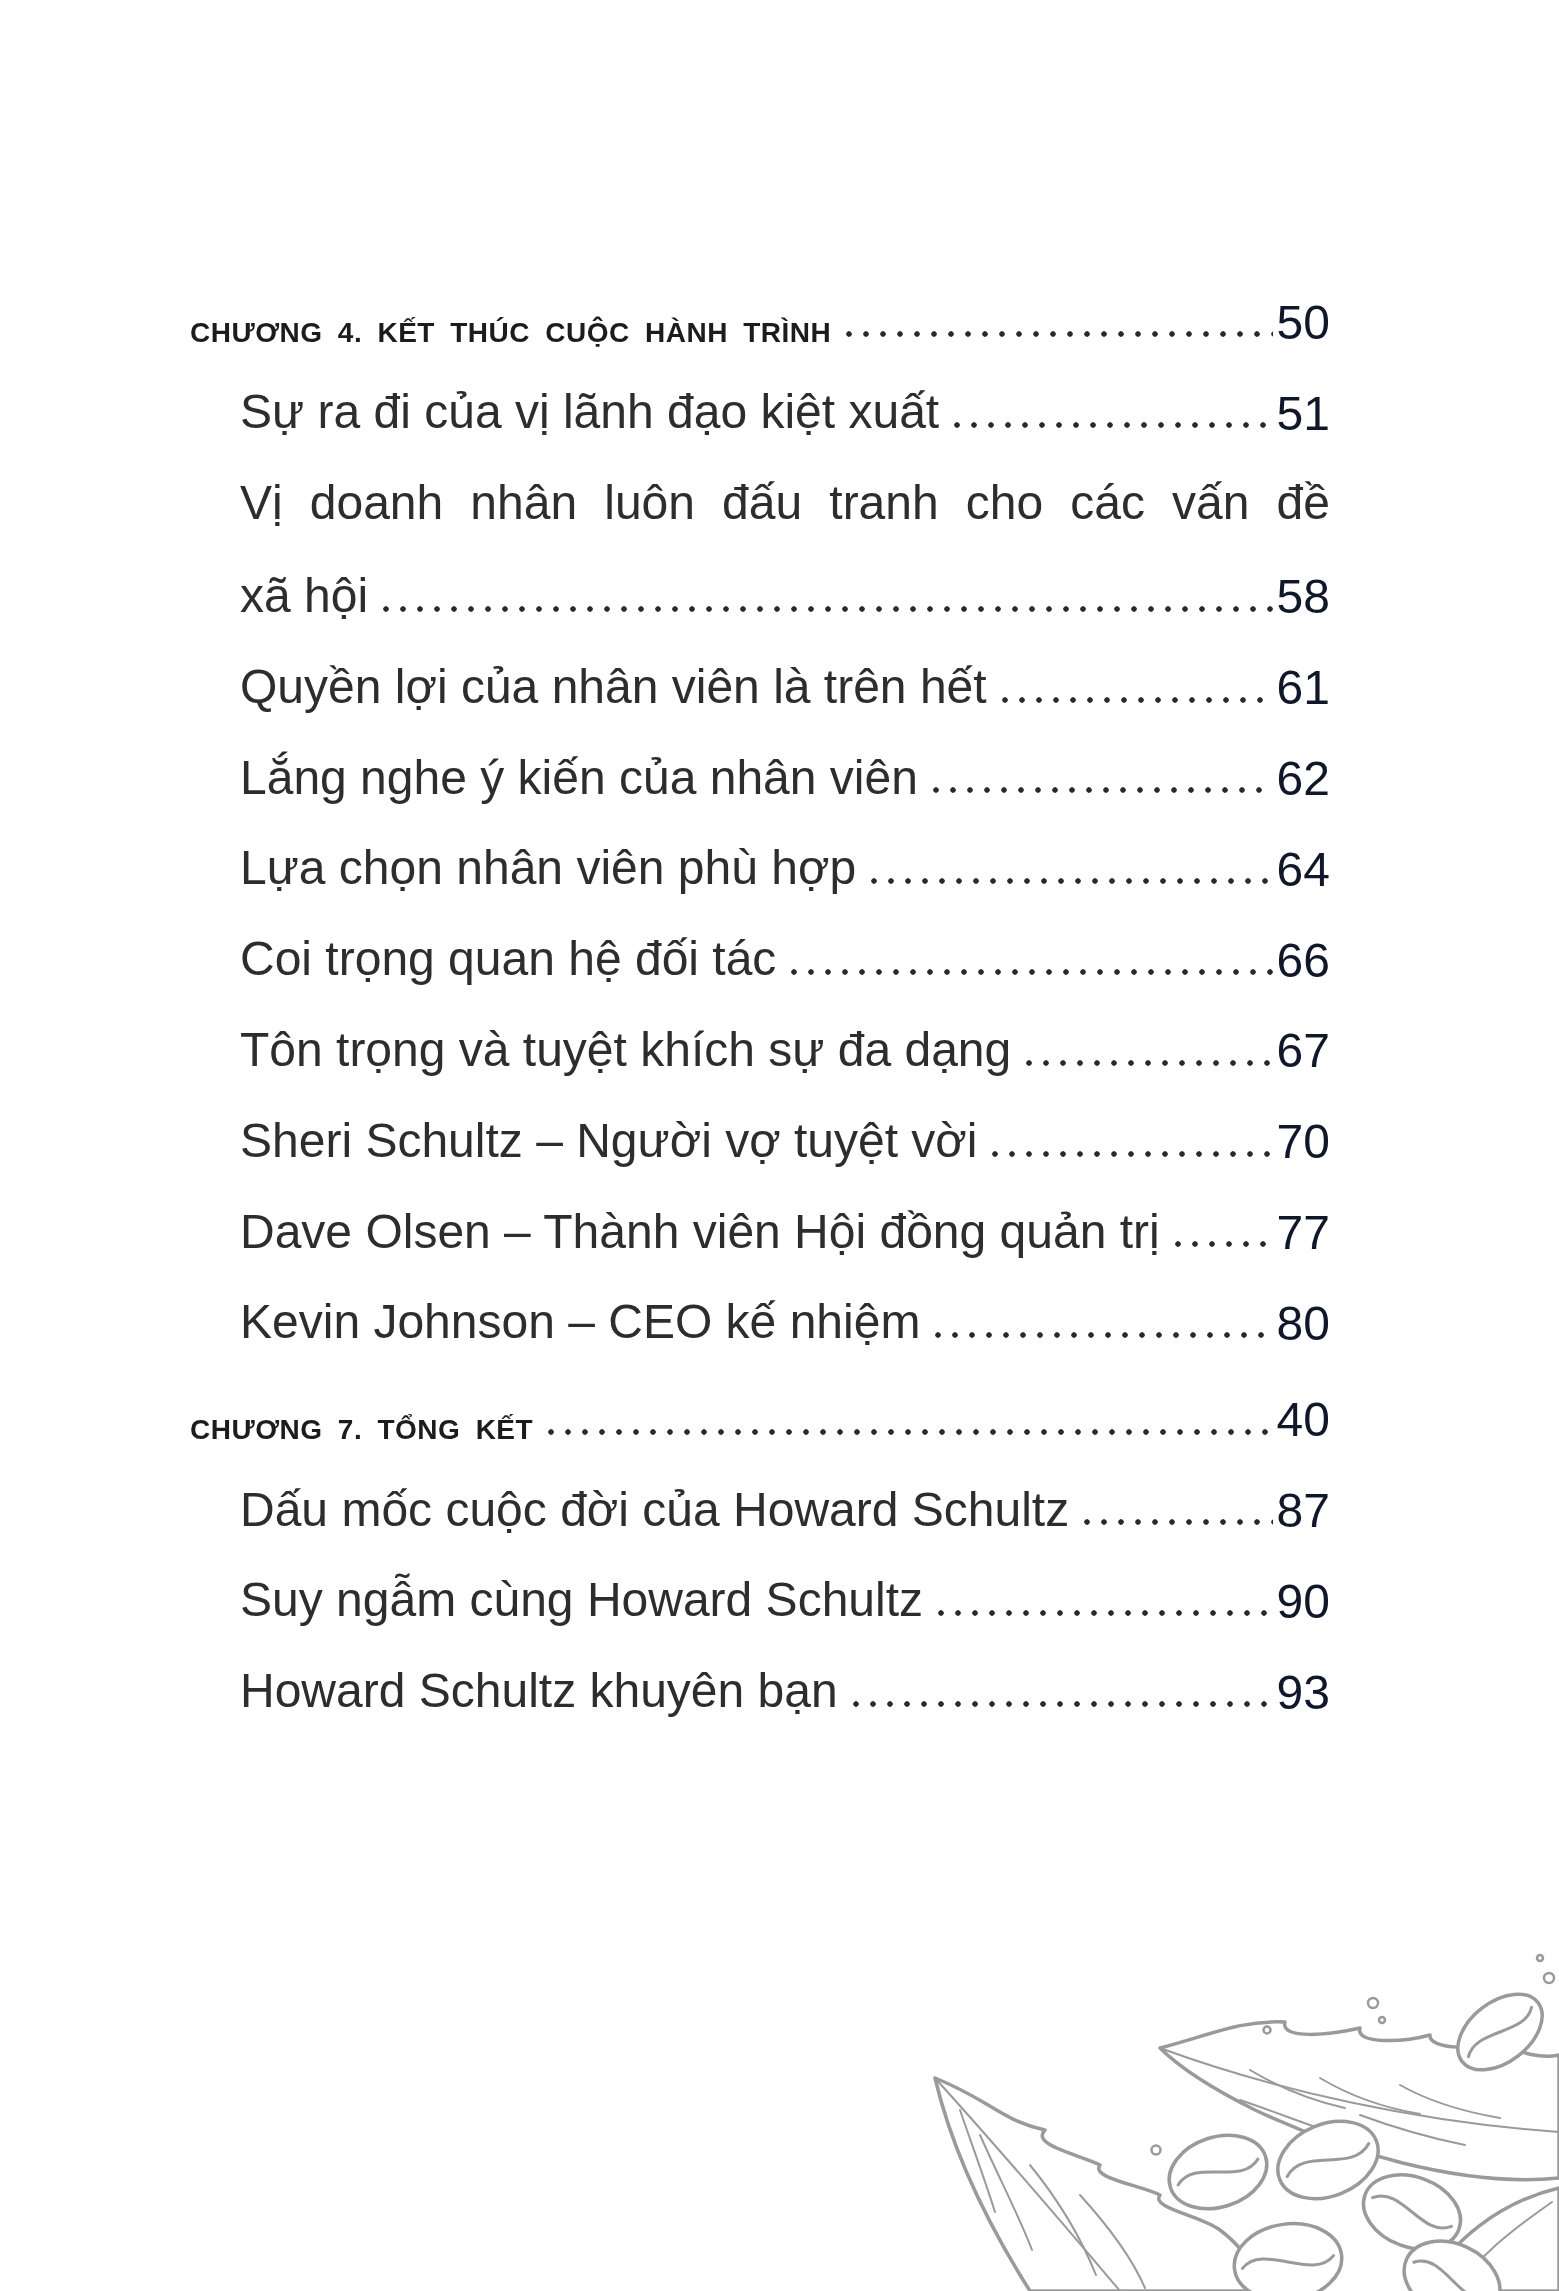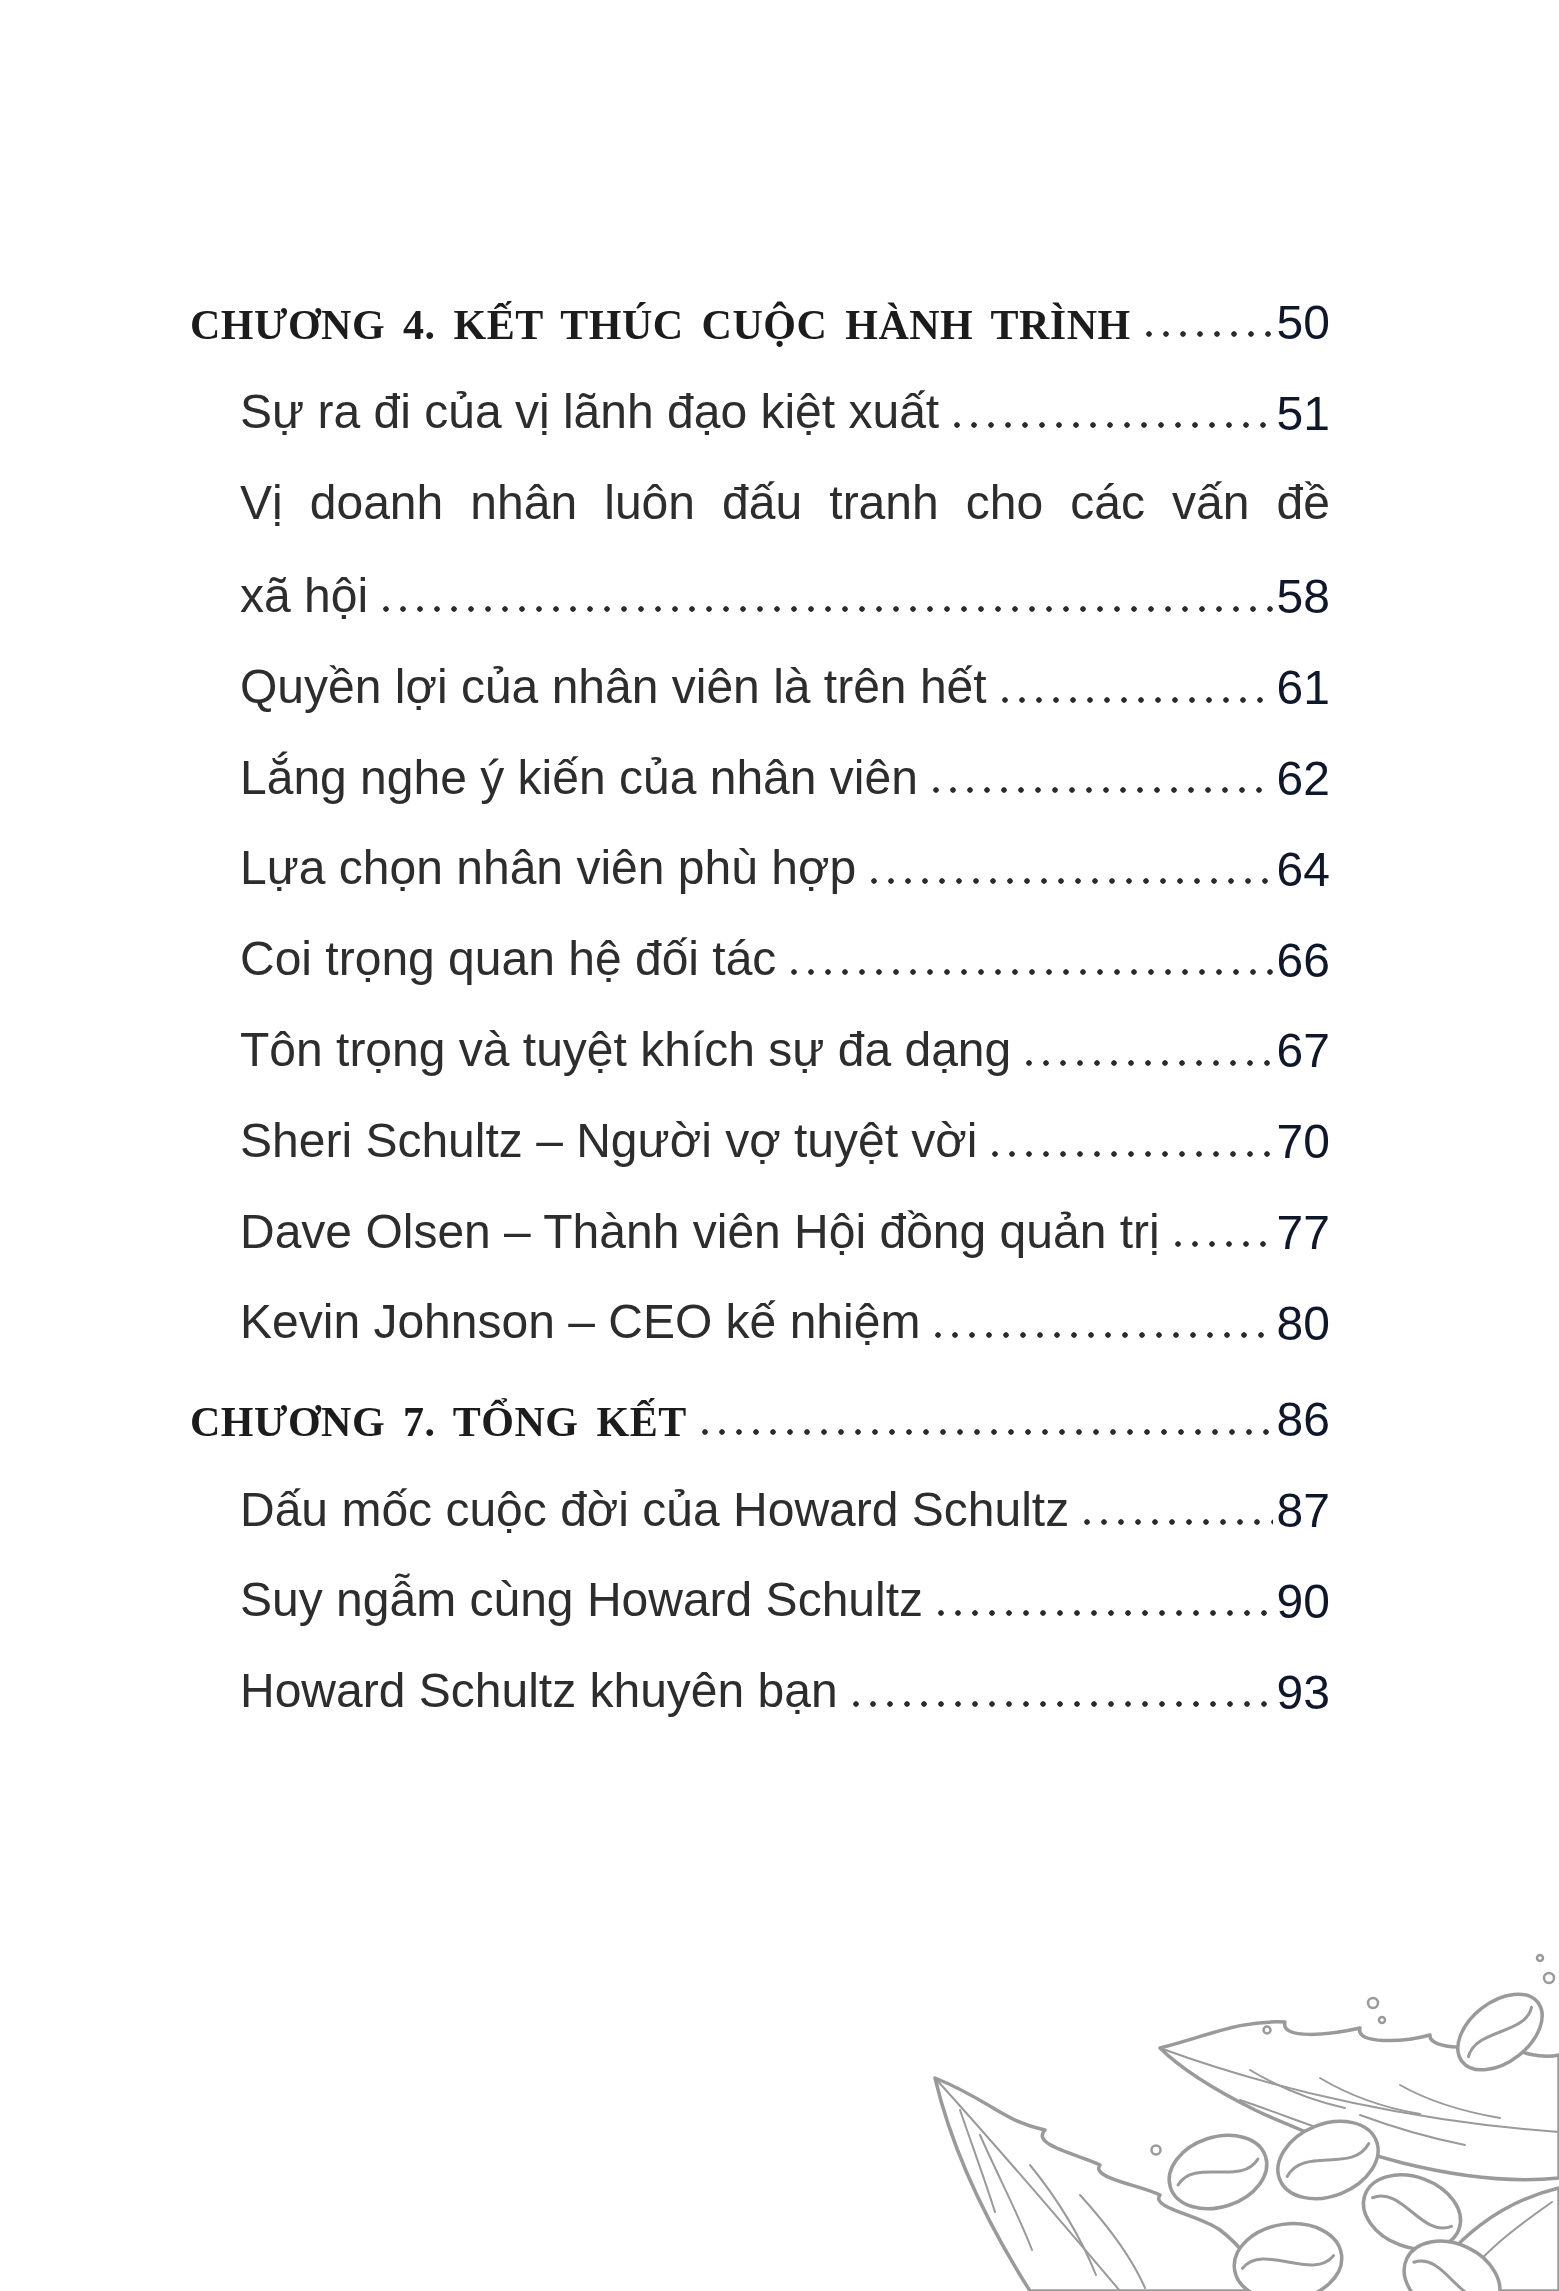--- a/index.html
+++ b/index.html
@@ -16,23 +16,23 @@
     left:190px;
     top:252px;
     width:1140px;
   }
   .toc-row{position:relative;}
   .toc-row.chapter{margin:46px 0 26px 0;}
   .toc-row.item{margin:38px 0;padding-left:50px;}
   .row-line{display:flex;align-items:flex-end;}
   .entry-label{line-height:1.1;white-space:nowrap;}
   .chapter .entry-label{
-    font-family:Liberation Serif, serif;
+    font-family:Liberation Sans, sans-serif;
     font-weight:700;
-    font-size:42px;
+    font-size:28px;
     letter-spacing:0.5px;
     word-spacing:7px;
     color:#1c1c1c;
   }
   .item .entry-label{
     font-size:48px;
     font-stretch:condensed;
     color:#2d2d2d;
   }
   .wrap-line1{
@@ -149,21 +149,21 @@
       <div class="row-line">
         <span class="entry-label">Kevin Johnson – CEO kế nhiệm</span>
         <span class="leader"></span>
         <span class="page-num">80</span>
       </div>
     </div>
     <div class="toc-row chapter">
       <div class="row-line">
         <span class="entry-label">CHƯƠNG 7. TỔNG KẾT</span>
         <span class="leader"></span>
-        <span class="page-num">86</span>
+        <span class="page-num">40</span>
       </div>
     </div>
     <div class="toc-row item">
       <div class="row-line">
         <span class="entry-label">Dấu mốc cuộc đời của Howard Schultz</span>
         <span class="leader"></span>
         <span class="page-num">87</span>
       </div>
     </div>
     <div class="toc-row item">

